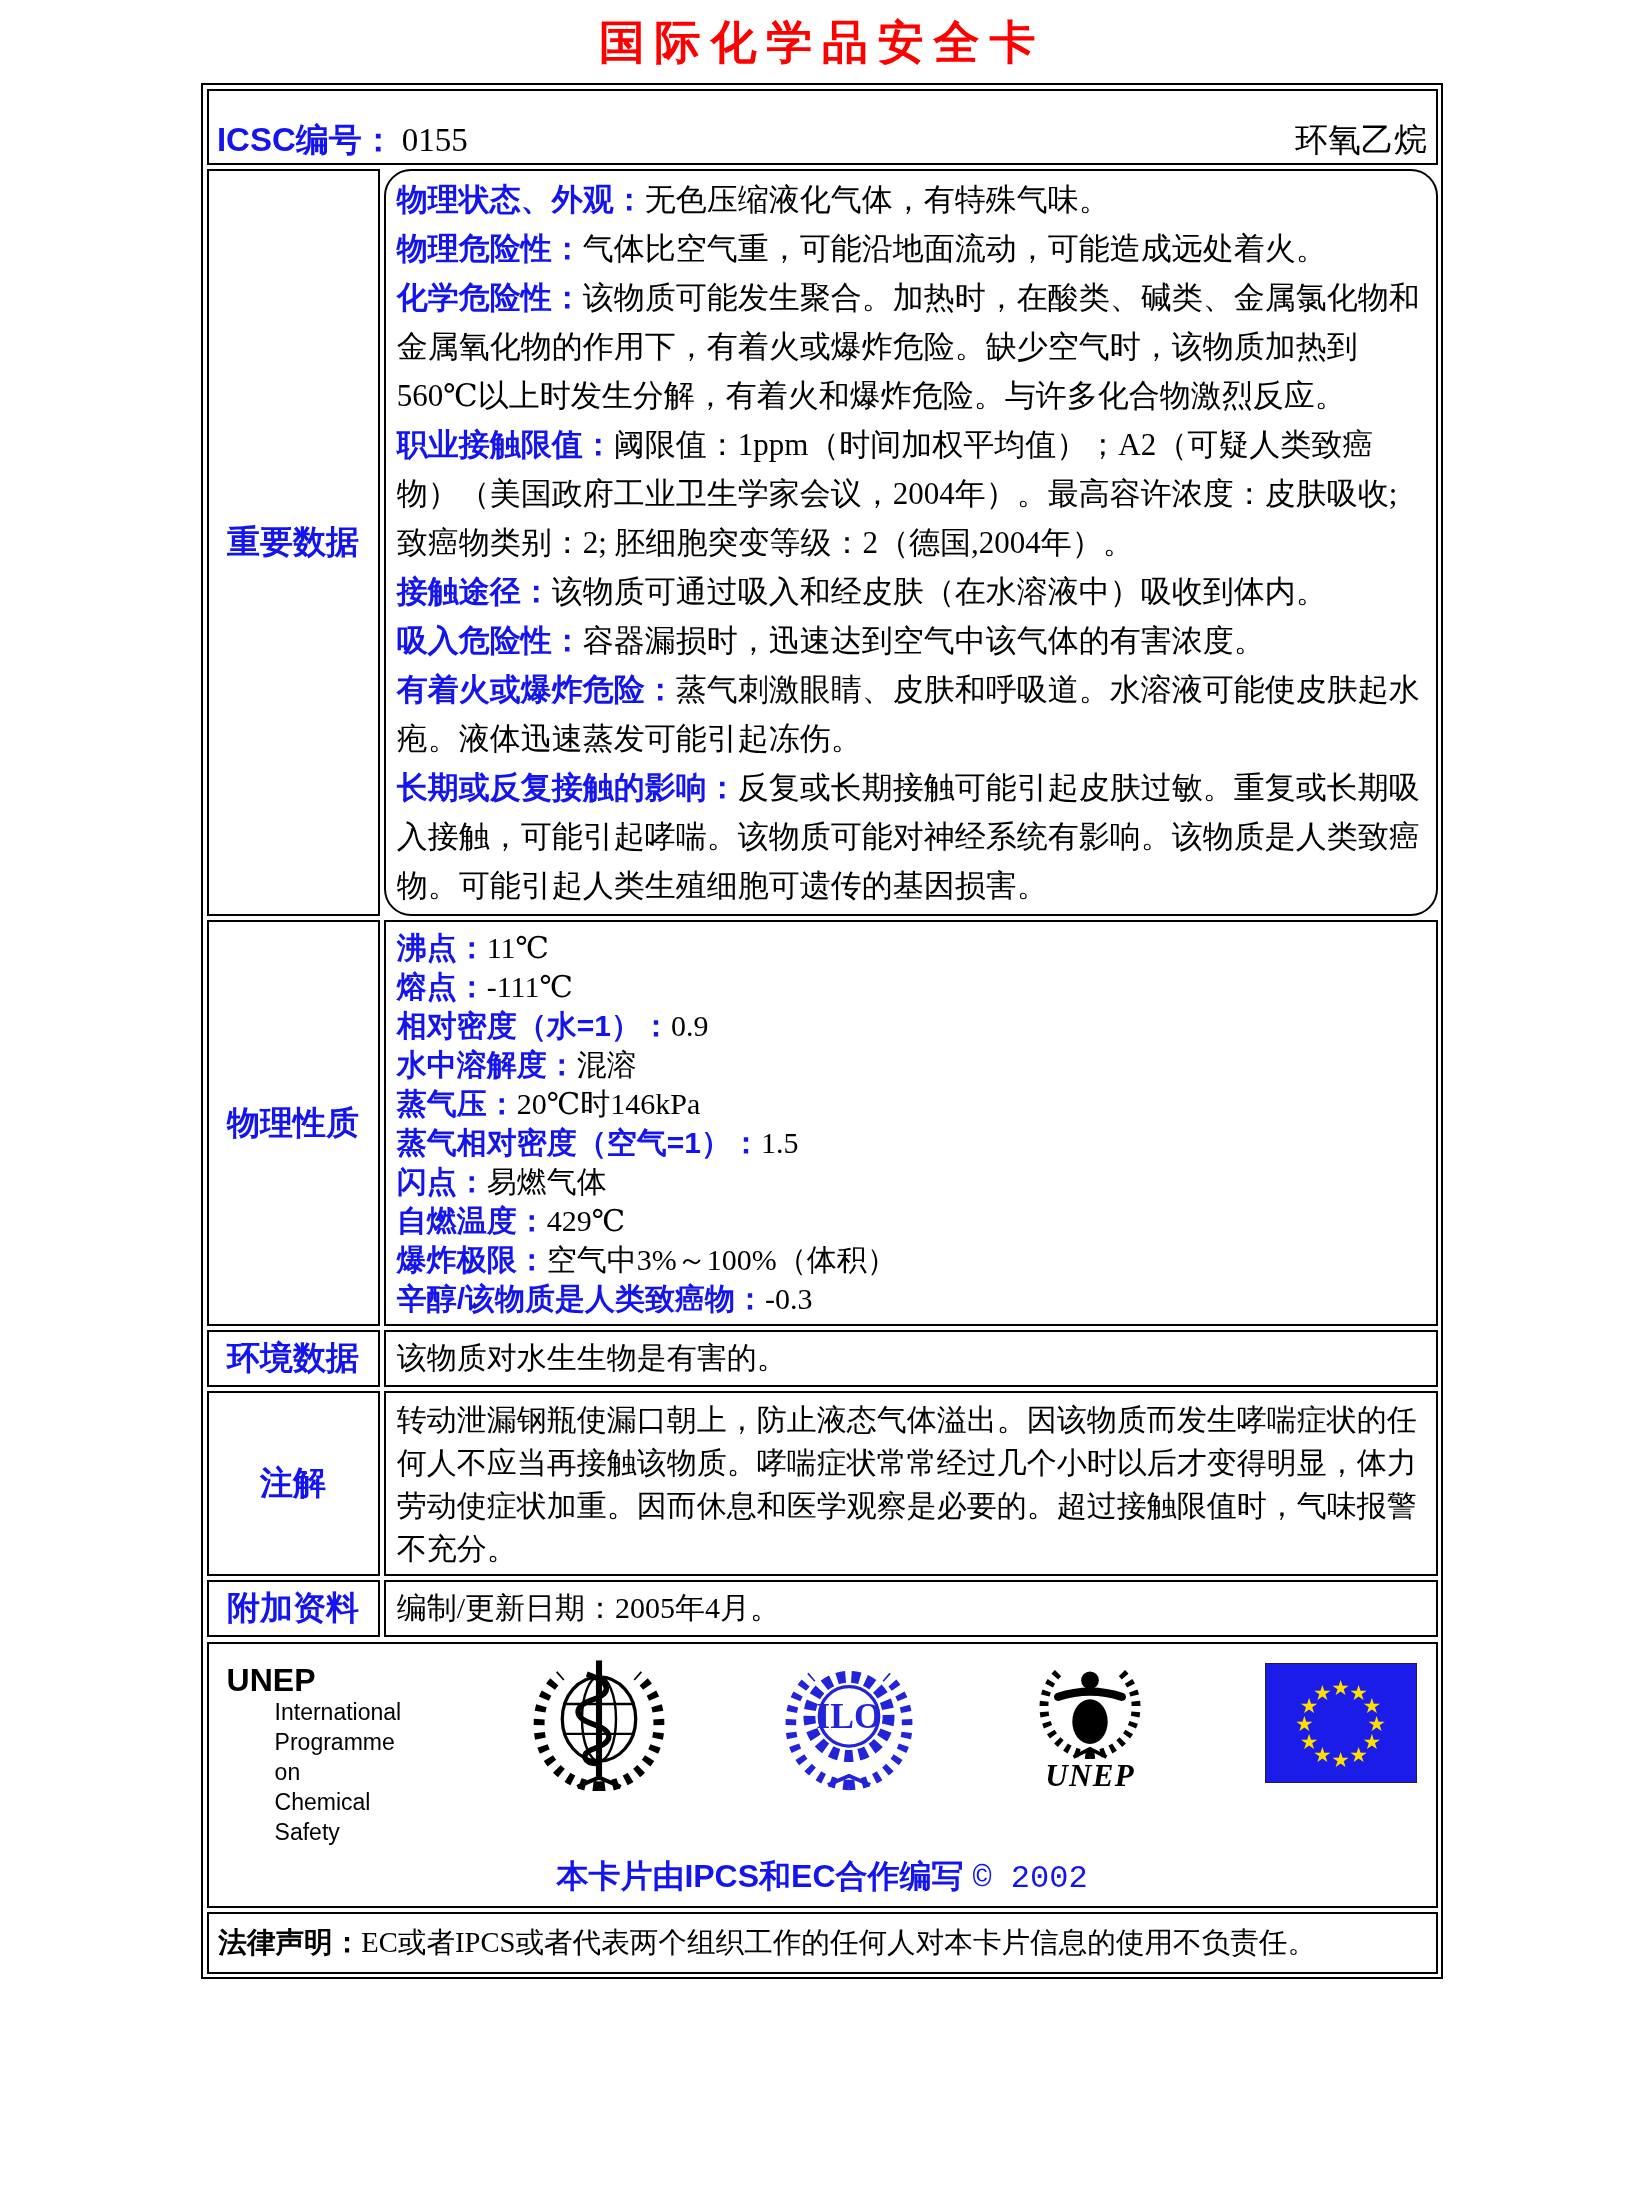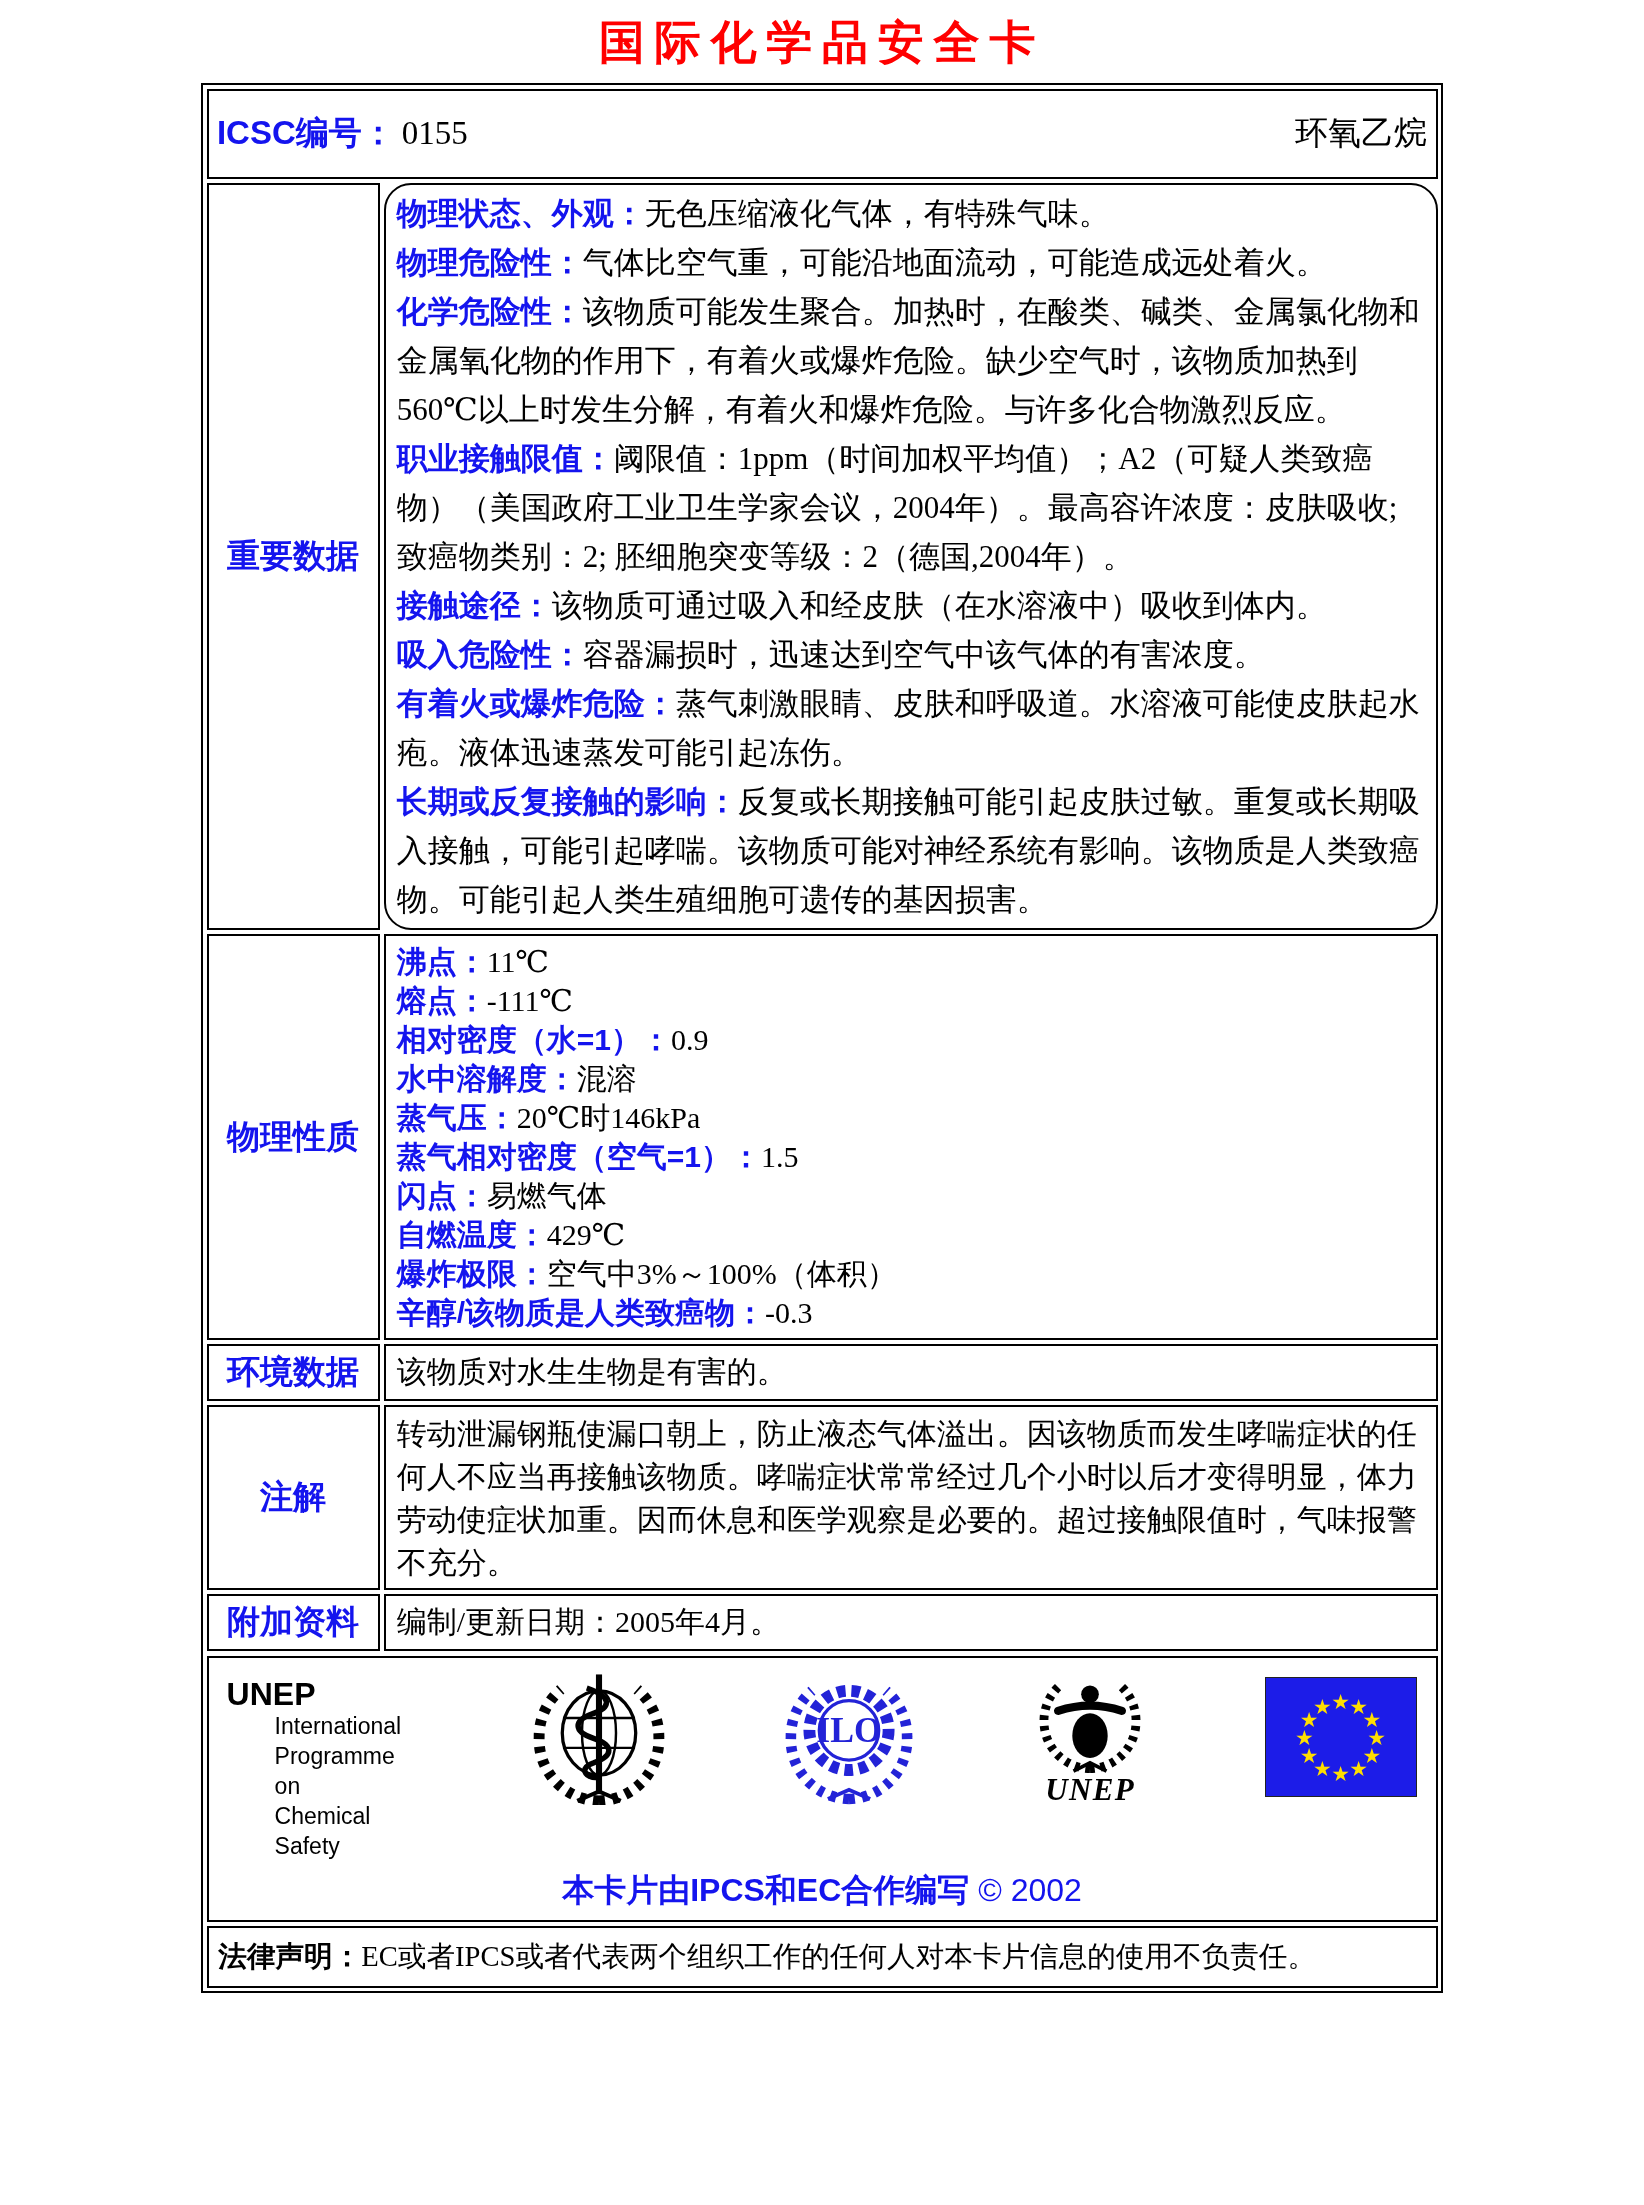--- a/index.html
+++ b/index.html
@@ -20,22 +20,22 @@
     font-size:46px;line-height:72px;font-weight:bold;
     color:var(--red);letter-spacing:9.8px;
     font-family:Liberation Serif, serif;
   }
   .card{width:1242px;margin:0 auto;border:2.8px solid #000;padding:3.5px;background:#fff;}
   .row{display:flex;gap:4.2px;margin-bottom:4.2px;}
   .row:last-child{margin-bottom:0;}
   .cell{border:2.1px solid #000;background:#fff;}
   .full{flex:1;}
   .header-cell{
-    display:flex;justify-content:space-between;align-items:center;
-    height:90px;padding:0 8.4px;font-size:33px;
+    display:flex;justify-content:space-between;align-items:flex-end;
+    height:76px;padding:0 8.4px;font-size:33px;
   }
   .blue-label{font-family:"Liberation Sans","DejaVu Sans",sans-serif;font-weight:bold;color:var(--blue);}
   .icsc-num{padding-left:7px;color:#000;}
   .chem-name{font-size:33px;}
   .label-cell{
     flex:0 0 173px;display:flex;align-items:center;justify-content:center;
     text-align:center;padding:4.2px;
     font-family:"Liberation Sans","DejaVu Sans",sans-serif;
     font-weight:bold;color:var(--blue);font-size:33px;
   }
@@ -51,21 +51,21 @@
   .ipcs-acronym{font-size:32px;font-weight:bold;line-height:1.15;}
   .ipcs-line{font-size:23px;line-height:1.3;margin-left:48px;}
   .logo{display:flex;flex-direction:column;align-items:center;}
   .unep-text{font-family:"Liberation Serif","DejaVu Serif",serif;font-weight:bold;font-size:31px;line-height:1.05;letter-spacing:1.4px;font-style:italic;}
   .eu-flag{width:152px;height:120px;background:var(--eu-blue);border:1.4px solid #222;margin-top:8.4px;}
   .credit{
     text-align:center;margin-top:7px;font-size:32px;
     font-family:"Liberation Sans","DejaVu Sans",sans-serif;
     font-weight:bold;color:var(--blue);
   }
-  .credit .copy{font-weight:normal;font-family:Liberation Sans, sans-serif;}
+  .credit .copy{font-weight:normal;font-family:Liberation Mono, monospace;}
   .legal-cell{padding:8.4px 9.8px;font-size:28.6px;line-height:1.4;}
   .legal-label{font-family:"Liberation Sans","DejaVu Sans",sans-serif;font-weight:bold;color:#000;}
 </style>
 </head>
 <body>
 
 <div class="page">
 
   <h1 class="page-title">国际化学品安全卡</h1>
 

